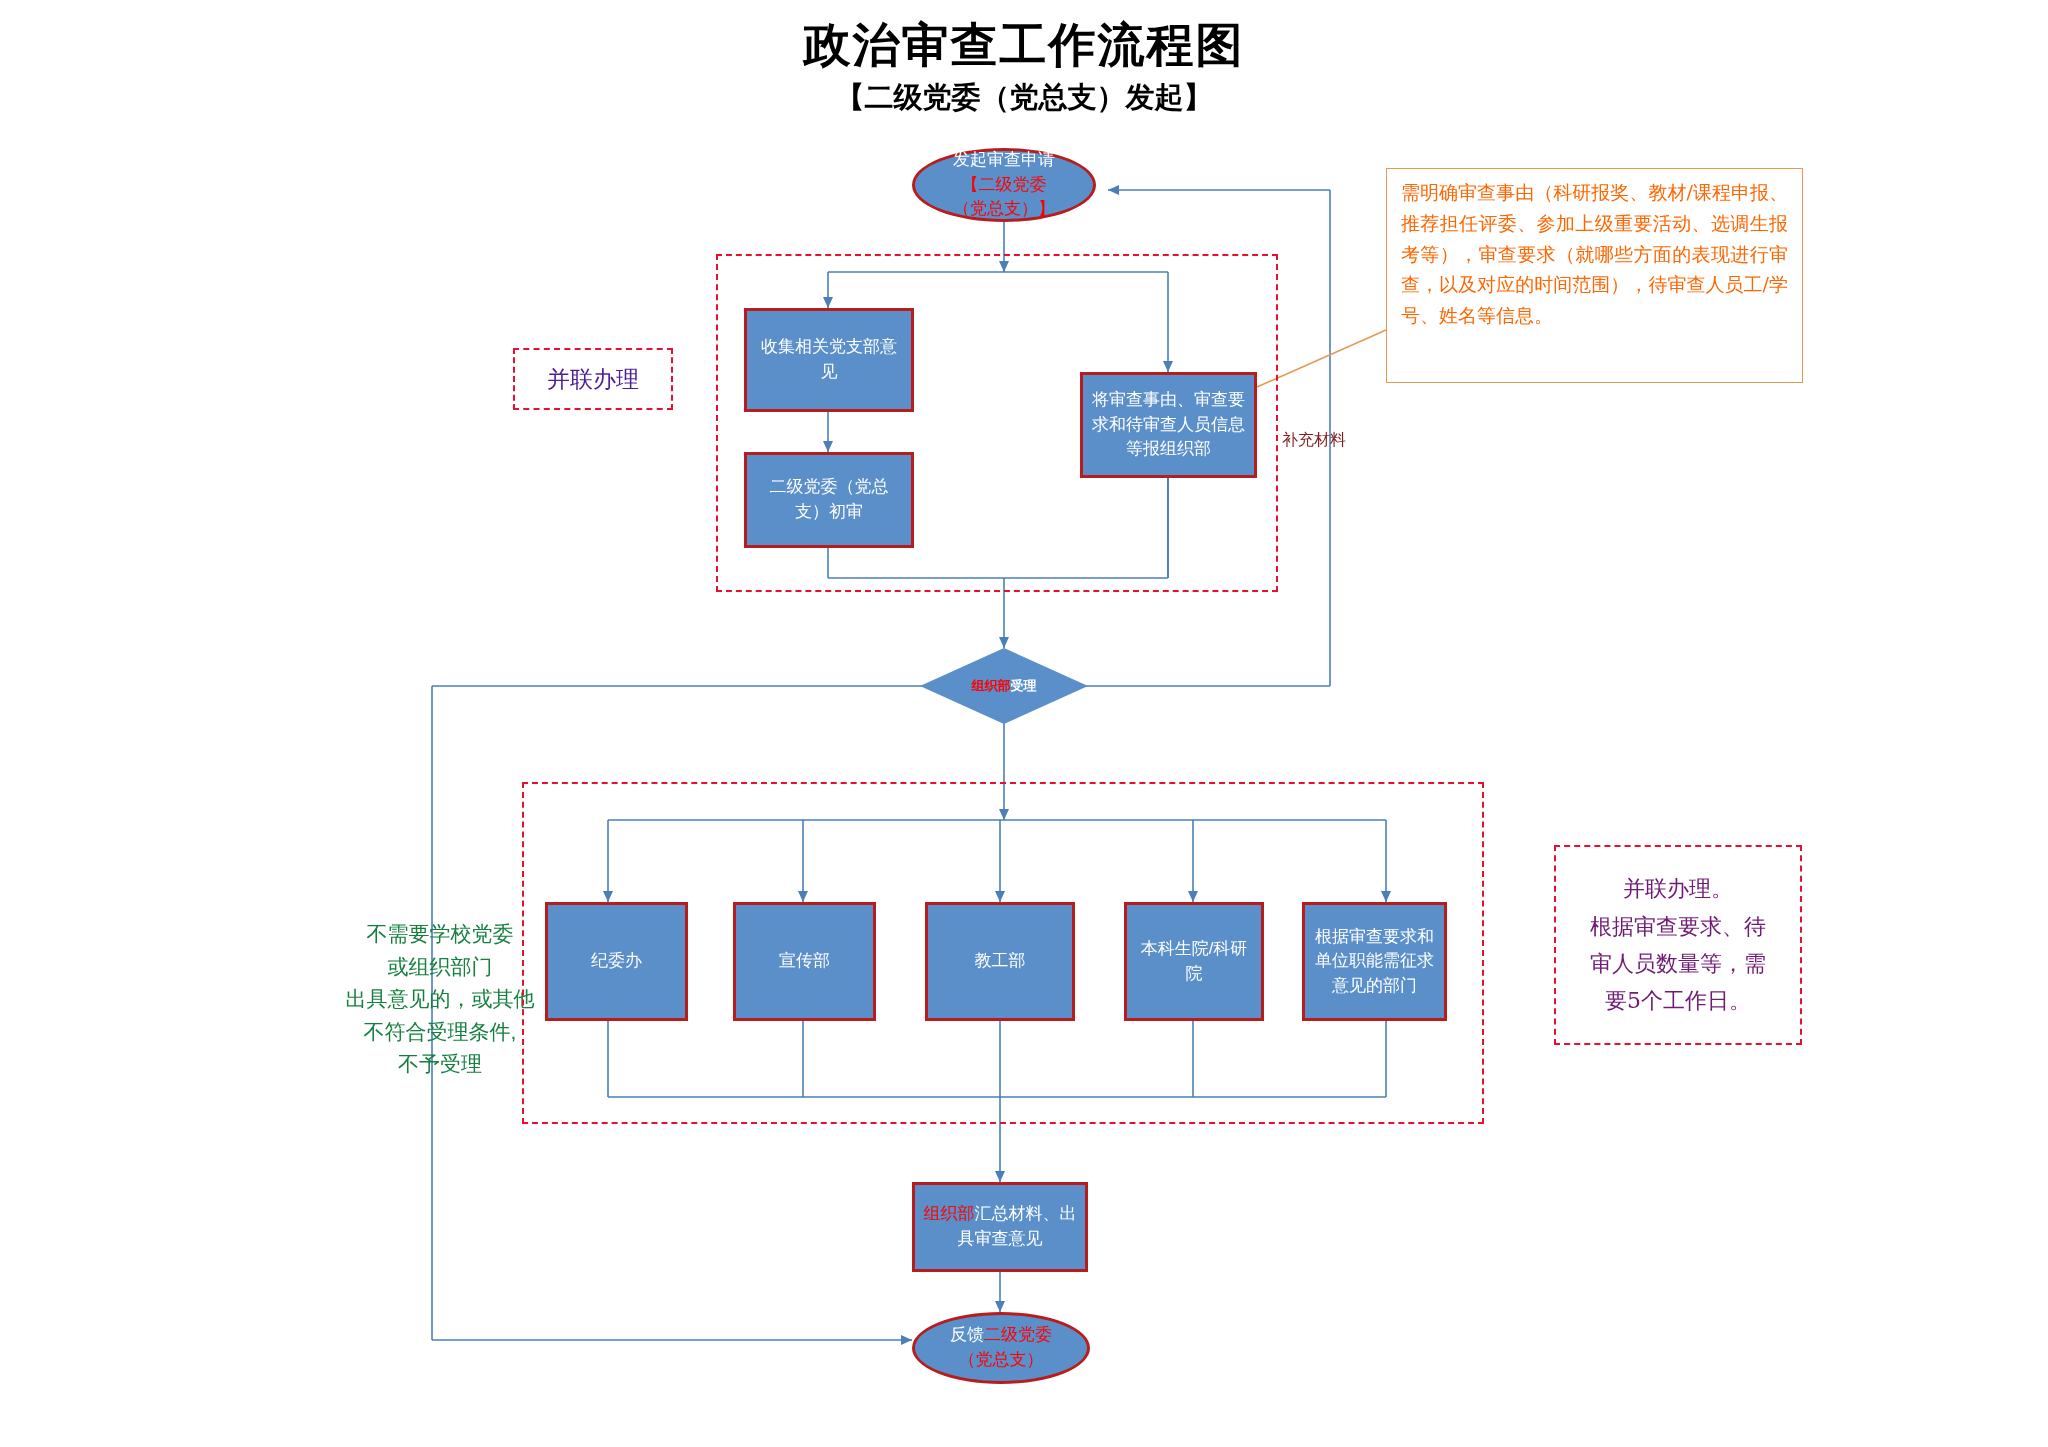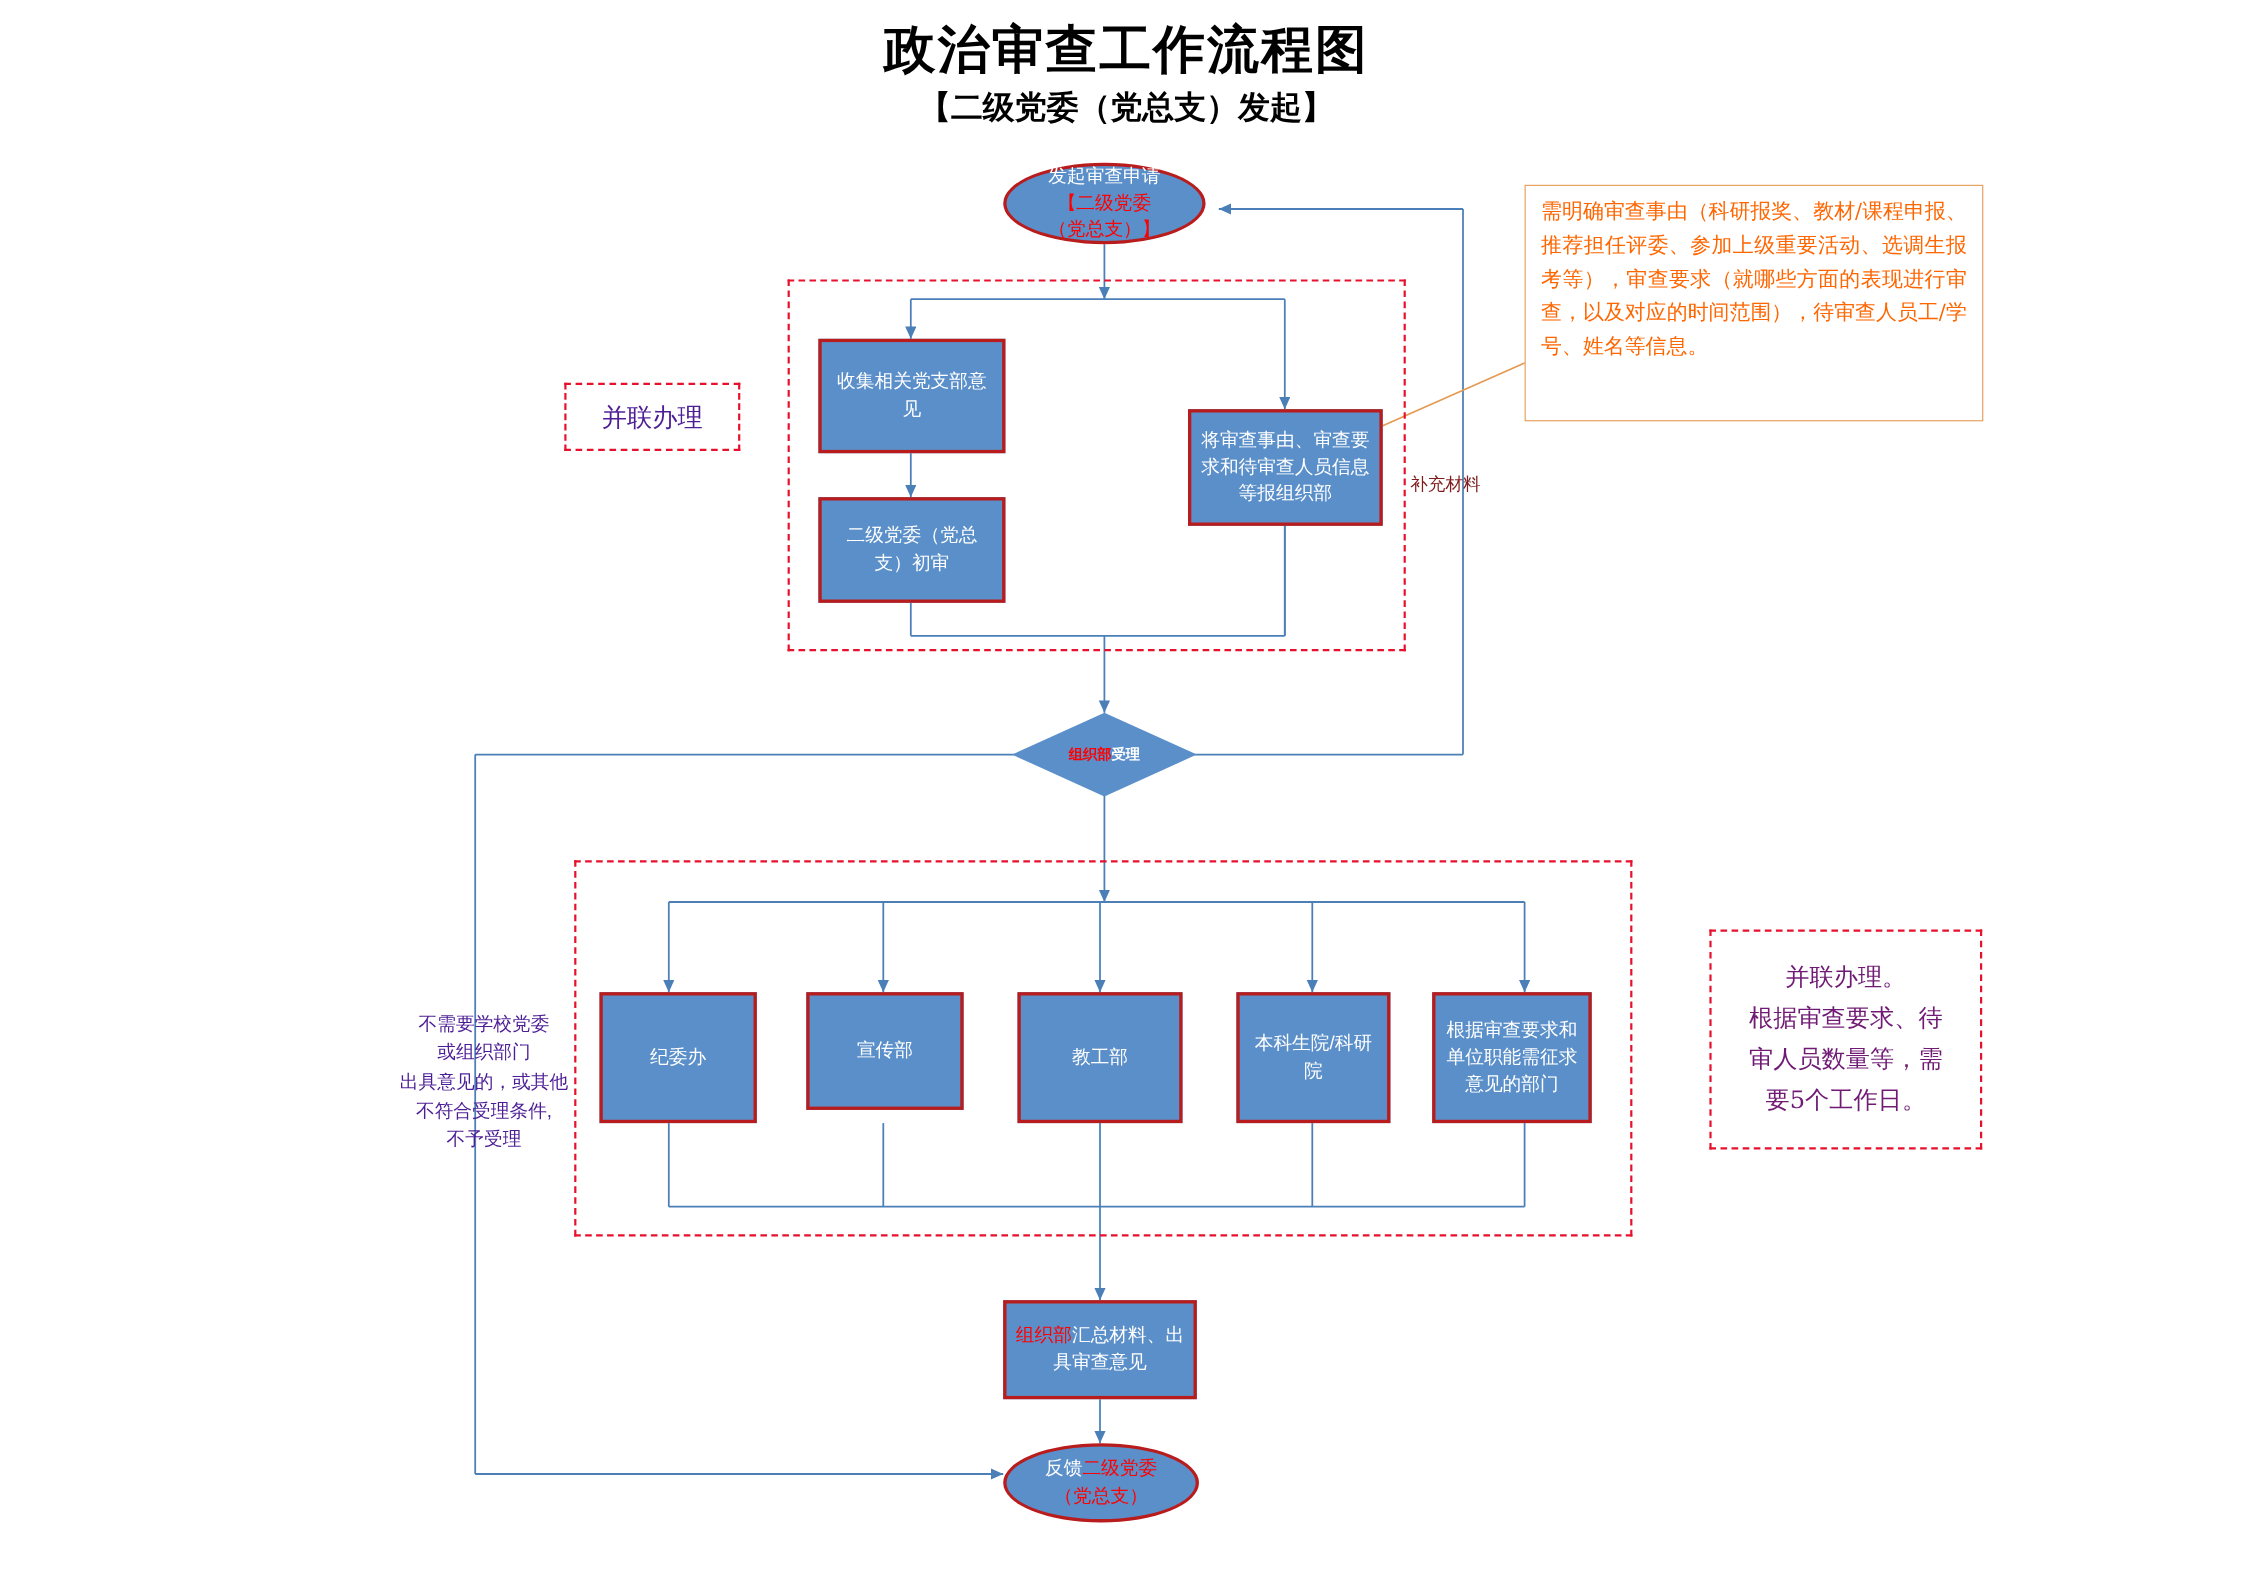--- a/index.html
+++ b/index.html
@@ -15,21 +15,21 @@
   .ellipse{border-radius:50%;}
   .diamond-wrap{position:absolute;}
   .diamond{width:100%;height:100%;background:#5b8fc9;clip-path:polygon(50% 0,100% 50%,50% 100%,0 50%);display:flex;align-items:center;justify-content:center;}
   .diamond span{font-size:13px;color:#ffffff;}
   .red{color:#ff0000;}
 
   .dashbox{position:absolute;border:2px dashed #e8112d;box-sizing:border-box;}
   .dashlabel{position:absolute;border:2px dashed #e8112d;box-sizing:border-box;display:flex;align-items:center;justify-content:center;color:#4c1d95;font-family:"DejaVu Serif","Liberation Serif",serif;font-size:23px;}
   .notebox{position:absolute;border:1px solid #e59a52;box-sizing:border-box;color:#ff6600;font-family:"DejaVu Serif","Liberation Serif",serif;font-size:19px;line-height:1.62;padding:8px 14px;text-align:justify;}
   .notebox2{position:absolute;border:2px dashed #e8112d;box-sizing:border-box;color:#701a75;font-family:"DejaVu Serif","Liberation Serif",serif;font-size:22px;line-height:1.7;display:flex;align-items:center;justify-content:center;text-align:center;padding:10px;}
-  .plain{position:absolute;font-size:17px;color:#4c1d95;line-height:1.55;text-align:center;}
+  .plain{position:absolute;font-size:21px;color:#15803d;line-height:1.55;text-align:center;}
   .small-note{position:absolute;font-size:16px;color:#7f1d1d;}
 </style>
 </head>
 <body>
 
 <div class="stage">
 
   <div class="title title1">政治审查工作流程图</div>
   <div class="title title2">【二级党委（党总支）发起】</div>
 
@@ -110,21 +110,21 @@
     </div>
   </div>
 
   <div class="plain" style="left:340px;top:918px;width:200px;">
     不需要学校党委<br>或组织部门<br>出具意见的，或其他<br>不符合受理条件,<br>不予受理
   </div>
 
   <div class="dashbox" style="left:522px;top:782px;width:962px;height:342px;"></div>
 
   <div class="node" style="left:545px;top:902px;width:143px;height:119px;">纪委办</div>
-  <div class="node" style="left:733px;top:902px;width:143px;height:107px;">宣传部</div>
+  <div class="node" style="left:733px;top:902px;width:143px;height:119px;">宣传部</div>
   <div class="node" style="left:925px;top:902px;width:150px;height:119px;text-align:right;">教工部</div>
   <div class="node" style="left:1124px;top:902px;width:140px;height:119px;">本科生院/科研院</div>
   <div class="node" style="left:1302px;top:902px;width:145px;height:119px;">根据审查要求和单位职能需征求意见的部门</div>
 
   <div class="notebox2" style="left:1554px;top:845px;width:248px;height:200px;">
     <span>并联办理。<br>根据审查要求、待<br>审人员数量等，需<br>要5个工作日。</span>
   </div>
 
   <div class="node" style="left:912px;top:1182px;width:176px;height:90px;">
     <div>

